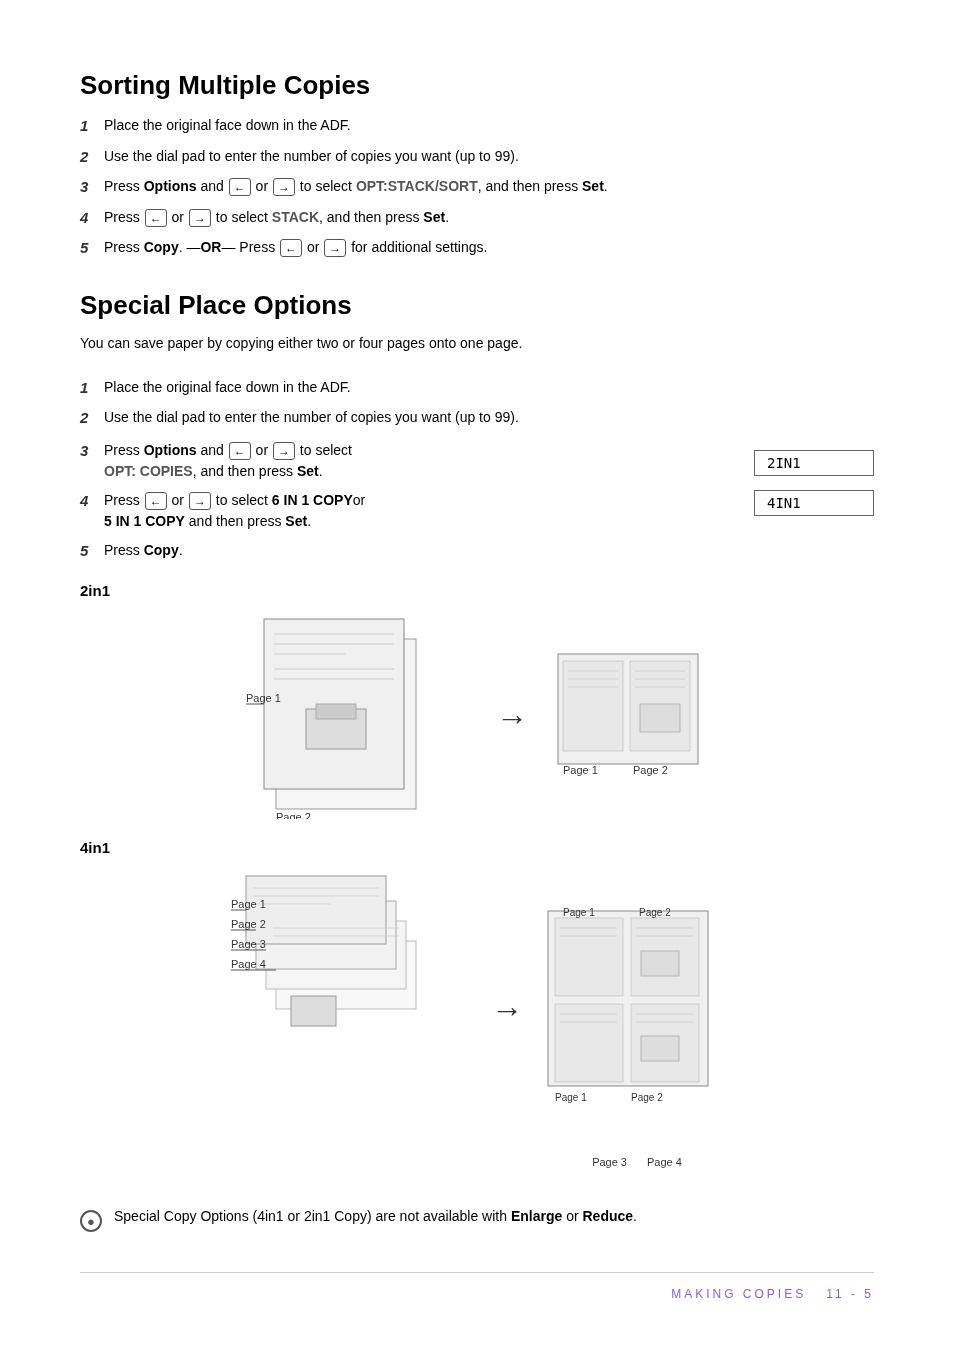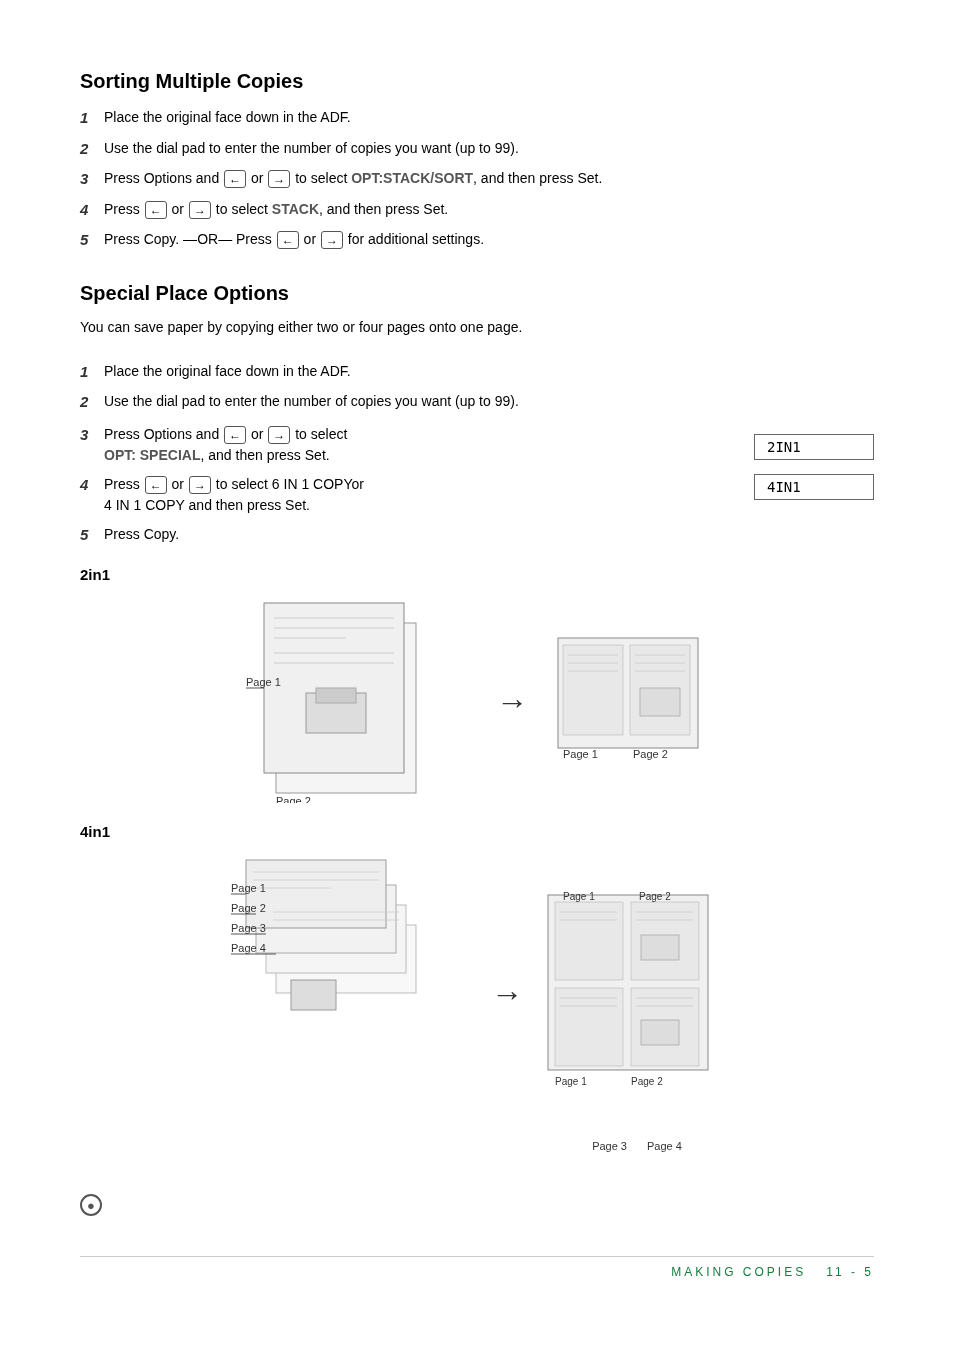--- a/index.html
+++ b/index.html
@@ -7,21 +7,21 @@
       font-family: Arial, Helvetica, sans-serif;
       font-size: 14px;
       background: #fff;
       color: #000;
       width: 954px;
       min-height: 1352px;
       padding: 40px 80px 40px 80px;
     }
 
     h2.section-title {
-      font-size: 20px;
+      font-size: 26px;
       font-weight: bold;
       margin-bottom: 14px;
       margin-top: 30px;
     }
 
     ol.steps {
       list-style: none;
       padding: 0;
       margin-bottom: 10px;
     }
@@ -37,21 +37,21 @@
       font-weight: bold;
       min-width: 24px;
       font-size: 15px;
       color: #333;
     }
 
     ol.steps li .step-content {
       flex: 1;
     }
 
-    .bold { font-weight: normal; margin-top: 21px; }
+    .bold { font-weight: bold; margin-top: 21px; }
     .opt-color { color: #555; font-weight: bold; text-align: right; }
 
     .arrow-btn {
       display: inline-flex;
       align-items: center;
       justify-content: center;
       border: 1.5px solid #555;
       border-radius: 3px;
       width: 22px;
       height: 18px;
@@ -90,24 +90,24 @@
       margin-top: 30px;
       padding-top: 10px;
     }
 
     .footer-line {
       display: flex;
       justify-content: flex-end;
       align-items: center;
       margin-top: 40px;
       border-top: 1px solid #ccc;
-      padding-top: 8px;
+      padding-top: 14px;
       font-size: 12px;
       letter-spacing: 3px;
-      color: #15803d;
+      color: #8b5cf6;
     }
 
     
     .diagram-wrapper {
       display: flex;
       align-items: center;
       justify-content: center;
       gap: 20px;
       margin: 10px 0 20px 0;
     }
@@ -206,32 +206,32 @@
   <div class="steps-left">
     <ol class="steps">
       <li>
         <span class="step-num">3</span>
         <span class="step-content">
           Press <span class="bold">Options</span> and
           <span class="arrow-btn">←</span>
           or
           <span class="arrow-btn">→</span>
           to select<br>
-          <span class="opt-color">OPT: SPECIAL</span>, and then press <span class="bold">Set</span>.
+          <span class="opt-color">OPT: COPIES</span>, and then press <span class="bold">Set</span>.
         </span>
       </li>
       <li style="margin-top:8px;">
         <span class="step-num">4</span>
         <span class="step-content">
           Press
           <span class="arrow-btn">←</span>
           or
           <span class="arrow-btn">→</span>
           to select <span class="bold">6 IN 1 COPY</span>or<br>
-          <span class="bold">4 IN 1 COPY</span> and then press <span class="bold">Set</span>.
+          <span class="bold">5 IN 1 COPY</span> and then press <span class="bold">Set</span>.
         </span>
       </li>
       <li style="margin-top:8px;">
         <span class="step-num">5</span>
         <span class="step-content">
           Press <span class="bold">Copy</span>.
         </span>
       </li>
     </ol>
   </div>
@@ -354,18 +354,21 @@
   </div>
 
   <div style="display:flex; justify-content:center; margin-left: 320px; margin-top:-10px;">
     <span style="font-size:11px; color:#333; margin-right:20px;">Page 3</span>
     <span style="font-size:11px; color:#333;">Page 4</span>
   </div>
 </div>
 
 <div class="note-section">
   <div class="note-circle">●</div>
+  <p>
+    <span>Special Copy Options (4in1 or 2in1 Copy) are not available with </span><span class="bold">Enlarge</span><span> or </span><span class="bold">Reduce</span><span>.</span>
+  </p>
 </div>
 
 <div class="footer-line">
   <span style="letter-spacing:3px; margin-right:20px;">MAKING COPIES</span>
   <span>11 - 5</span>
 </div>
 
 </body></html>

